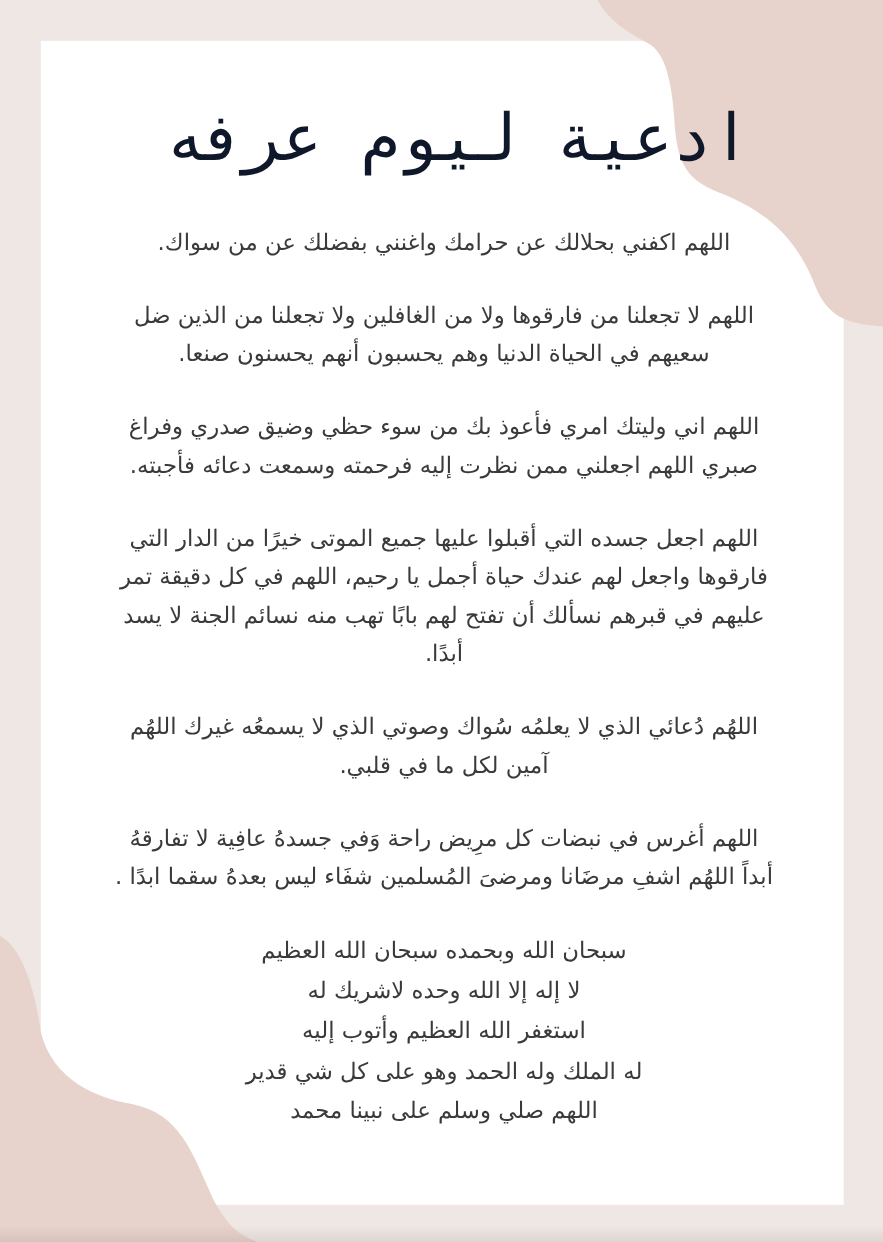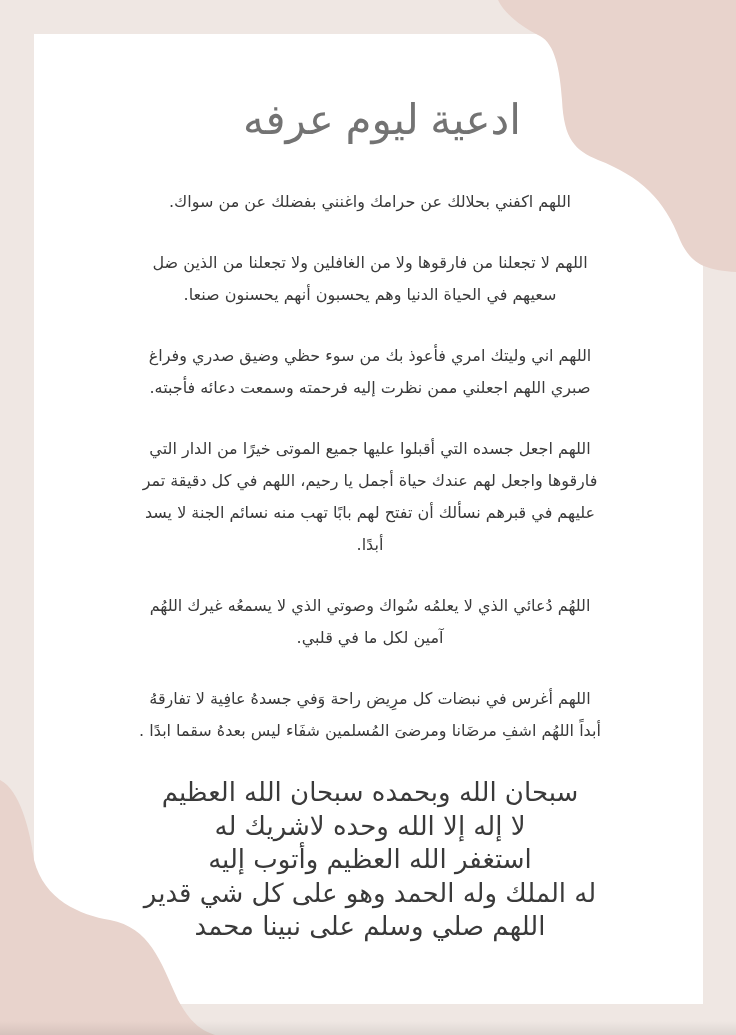--- a/index.html
+++ b/index.html
@@ -39,39 +39,39 @@
       position: absolute;
       left: 60px;
       top: 80px;
       width: 620px;
       z-index: 3;
       direction: rtl;
       text-align: center;
       color: #3a3a3a;
     }
     .title {
-      font-family: Liberation Sans, sans-serif;
-      font-size: 42px;
+      font-family: Liberation Mono, monospace;
+      font-size: 54px;
       line-height: 80px;
-      color: #737373;
+      color: #0f172a;
       margin: 0 0 26px 0;
       font-weight: normal;
       letter-spacing: 1px;
       padding-left: 24px;
     }
     .dua {
-      font-size: 16px;
+      font-size: 19px;
       line-height: 32px;
       margin: 14px 0 29px 0;
     }
     .dua-line {
       display: block;
     }
     .dhikr {
-      font-size: 26px;
+      font-size: 19px;
       line-height: 33.5px;
       margin-top: 14px;
       text-align: center;
     }
     .bottom-shade {
       position: absolute;
       left: 0; bottom: 0;
       width: 736px; height: 14px;
       background: linear-gradient(to bottom, rgba(0,0,0,0), rgba(0,0,0,0.08));
       z-index: 4;

